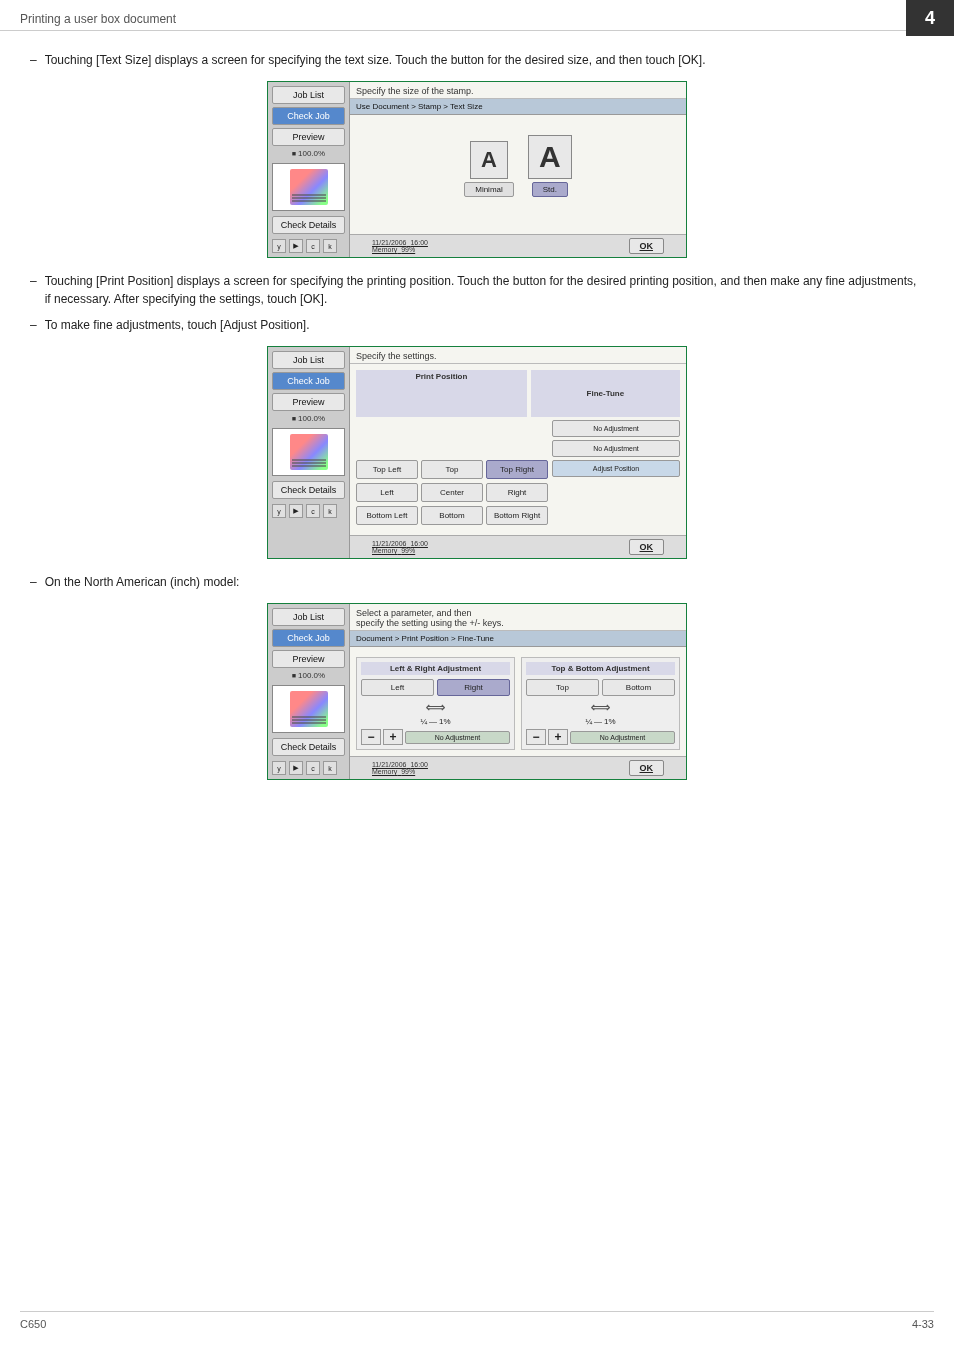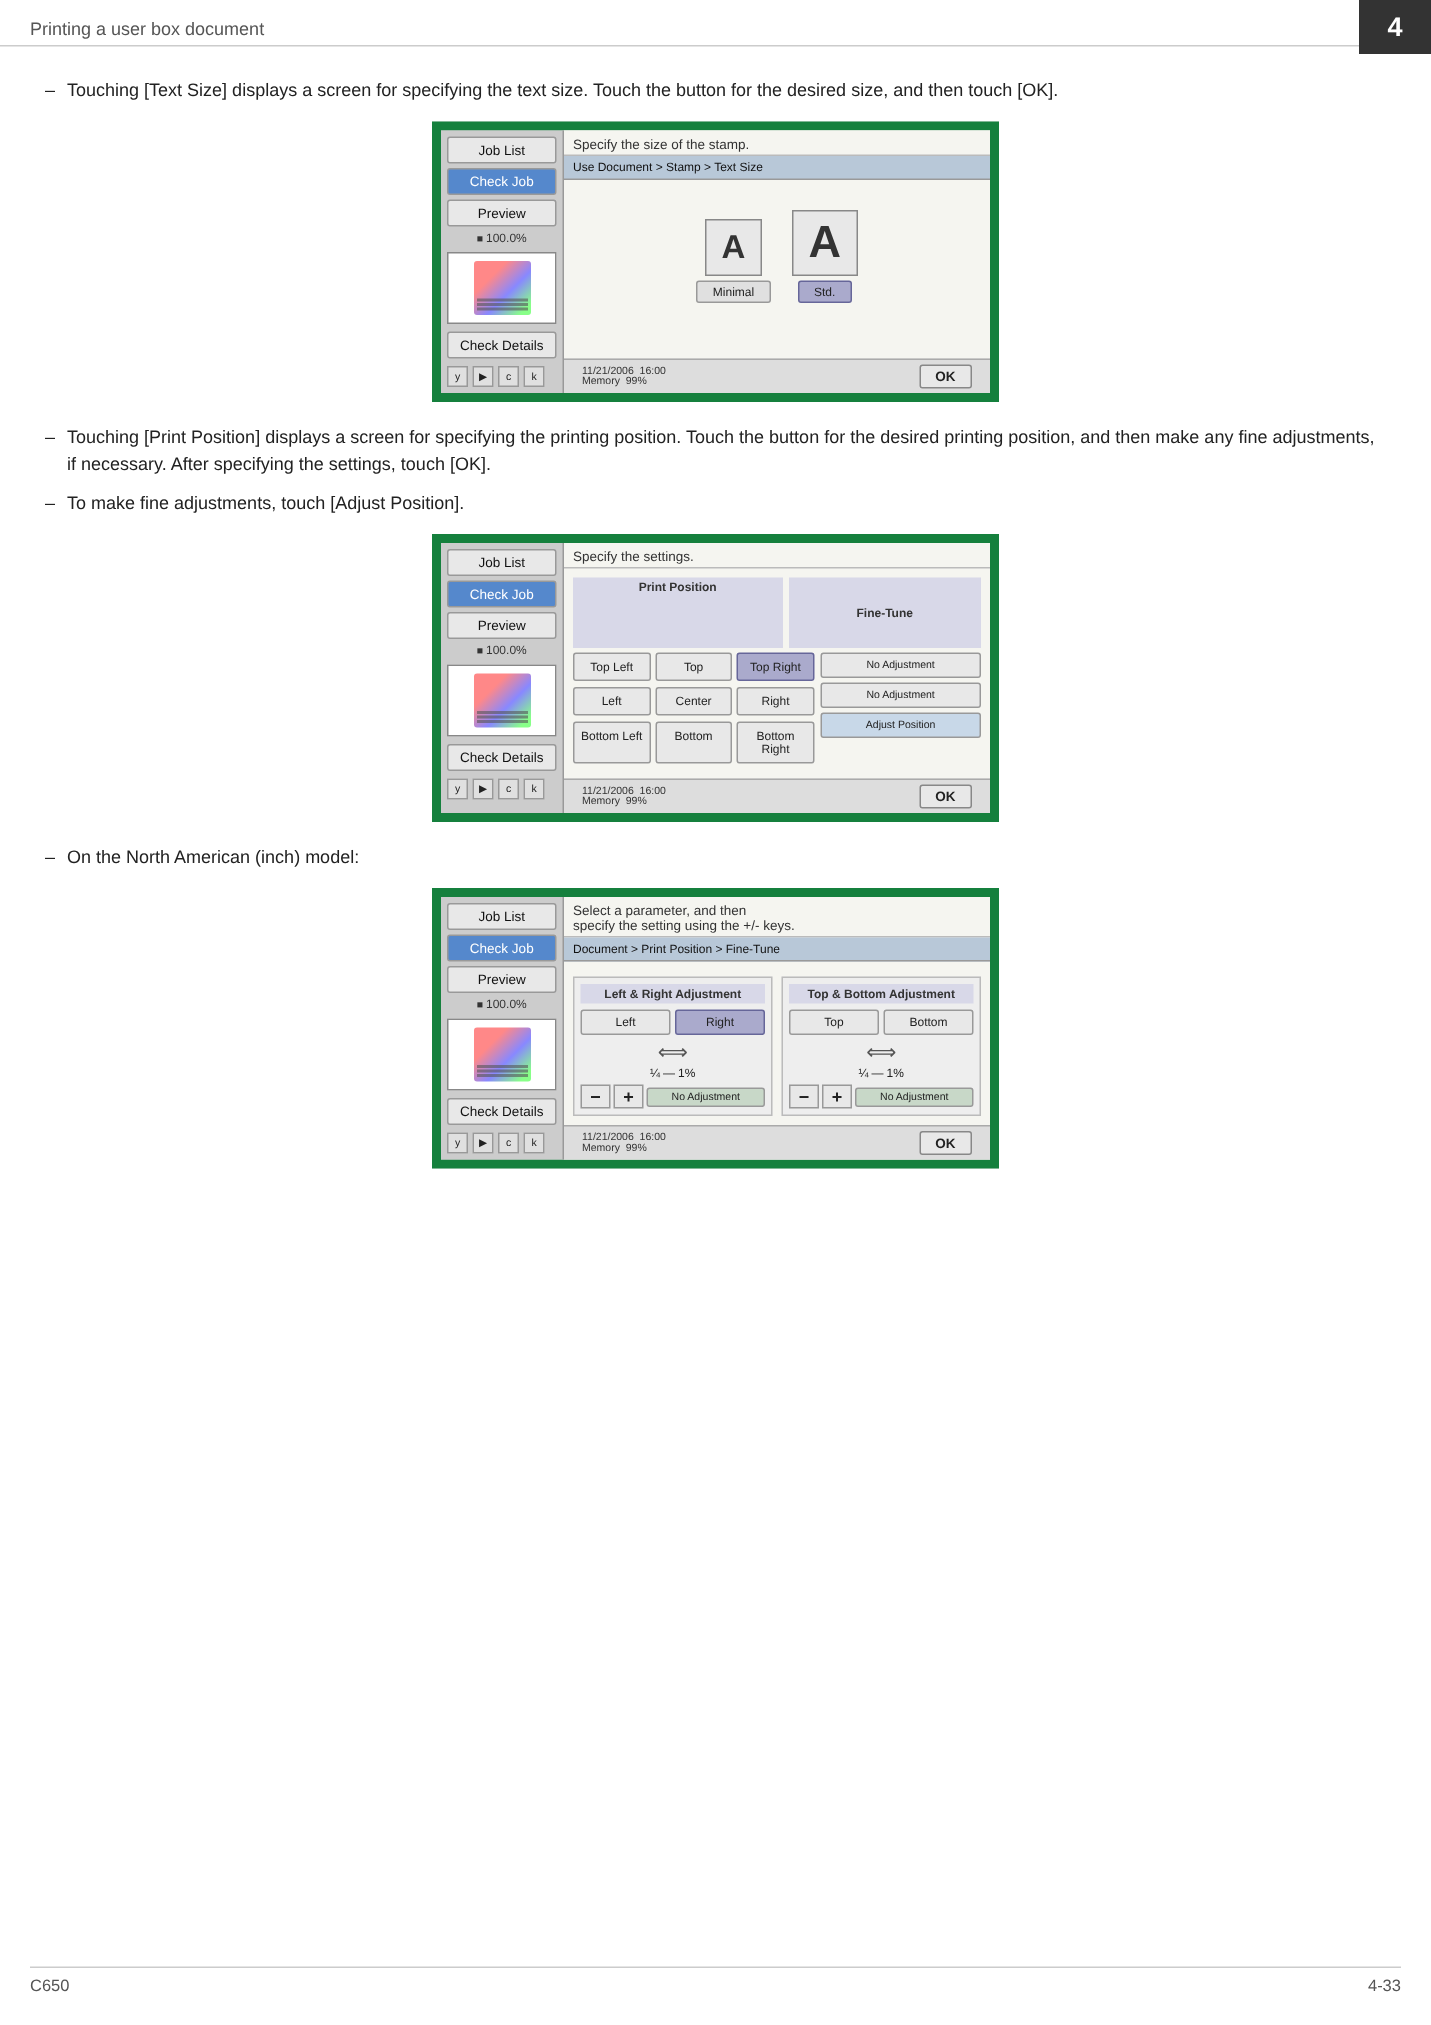--- a/index.html
+++ b/index.html
@@ -59,24 +59,24 @@
     }
 
     
     .screen-wrapper {
       display: flex;
       justify-content: center;
       margin: 12px 0 14px 0;
     }
 
     .sim-outer {
-      border: 6px solid #15803d;
+      border: 1px solid #15803d;
       background: #ddd;
       display: flex;
-      width: 378px;
+      width: 420px;
     }
 
     
     .sim-sidebar {
       width: 82px;
       background: #ccc;
       border-right: 1px solid #999;
       display: flex;
       flex-direction: column;
       padding: 4px;
@@ -180,23 +180,24 @@
 
     .sim-content {
       flex: 1;
       padding: 6px;
     }
 
     .sim-footer {
       display: flex;
       justify-content: space-between;
       align-items: center;
-      padding: 3px 12px;
+      padding: 3px 22px;
       background: #ddd;
       border-top: 1px solid #aaa;
+      text-decoration: underline;
     }
     .sim-footer-text {
       font-size: 7px;
       color: #333;
     }
     .sim-ok-btn {
       background: #e8e8e8;
       border: 1px solid #888;
       border-radius: 2px;
       font-size: 9px;
@@ -277,20 +278,21 @@
       background: #aac;
       border-color: #669;
     }
     .pos-section {
       display: flex;
       gap: 4px;
       align-items: stretch;
     }
     .pos-left {
       flex: 3;
+      margin-top: 40px;
     }
     .pos-right {
       flex: 2;
       display: flex;
       flex-direction: column;
       gap: 3px;
     }
     .pos-adj-btn {
       background: #e8e8e8;
       border: 1px solid #999;

